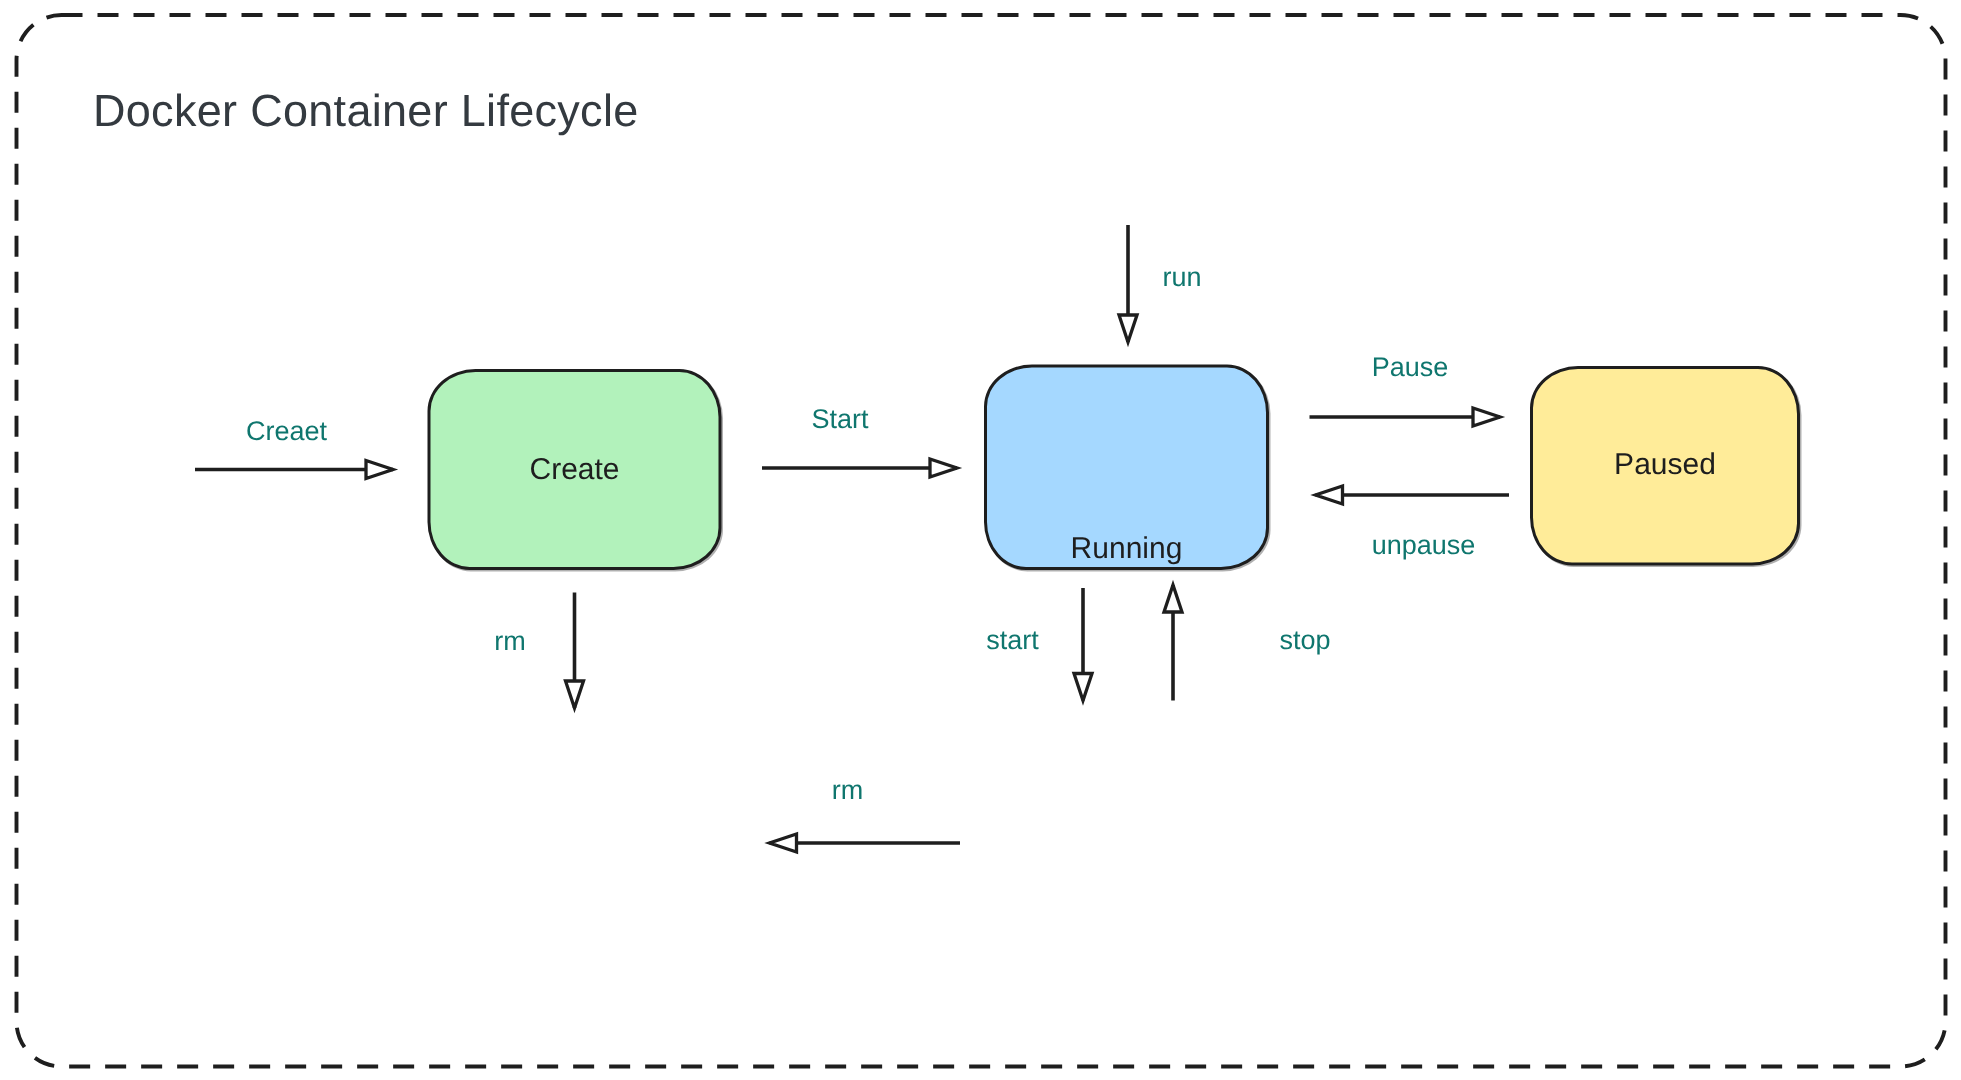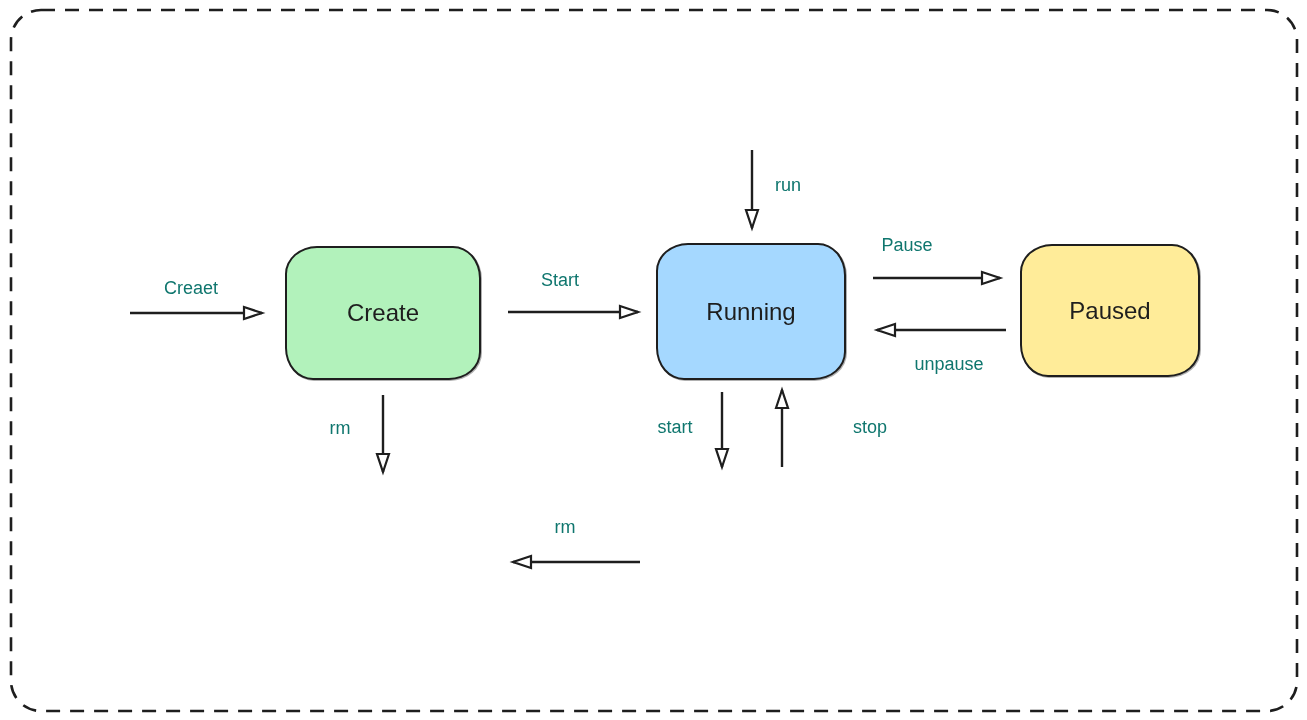--- a/index.html
+++ b/index.html
@@ -56,44 +56,44 @@
     position: absolute;
     box-sizing: border-box;
     border: 2.6px solid currentColor;
     border-radius: 32px 28px 32px 28px / 28px 32px 28px 32px;
     display: flex;
     align-items: center;
     justify-content: center;
     box-shadow: 1px 1px 0 rgba(30,30,30,0.35);
   }
   .node-label {
-    font-size: 24px;
+    font-size: 20px;
     color: #1e1e1e;
     white-space: nowrap;
   }
   .edge-label {
     position: absolute;
     transform: translate(-50%, -50%);
     font-size: 18px;
     color: #0f766e;
     white-space: nowrap;
     background: #ffffff;
     padding: 0 3px;
   }
   
   .node-create  { left: 285px;  top: 246px; width: 196px; height: 134px; }
-  .node-running { left: 656px;  top: 243px; width: 190px; height: 137px; }
+  .node-running { left: 656px;  top: 243px; width: 190px; height: 137px; align-items: flex-end; }
   .node-paused  { left: 1020px; top: 244px; width: 180px; height: 133px; }
   .node-delete  { left: 293px;  top: 496px; width: 196px; height: 137px; }
   .node-stopped { left: 661px;  top: 499px; width: 195px; height: 137px; }
   
   .lbl-creaet  { left: 191px; top: 288px; }
   .lbl-start-cap { left: 560px; top: 280px; }
   .lbl-run     { left: 788px; top: 185px; }
-  .lbl-pause   { left: 907px; top: 245px; }
+  .lbl-pause   { left: 940px; top: 245px; }
   .lbl-unpause { left: 949px; top: 364px; }
   .lbl-rm-v    { left: 340px; top: 428px; }
   .lbl-start   { left: 675px; top: 427px; }
   .lbl-stop    { left: 870px; top: 427px; }
   .lbl-rm-h    { left: 565px; top: 527px; }
 </style>
 </head>
 <body>
 
 <div class="canvas" data-bind-style="color:colors.ink" style="color: rgb(30, 30, 30);">
@@ -111,20 +111,21 @@
     <line class="edge" x1="508" y1="312" x2="638" y2="312" marker-end="url(#openArrow)"></line>
     <line class="edge" x1="752" y1="150" x2="752" y2="228" marker-end="url(#openArrow)"></line>
     <line class="edge" x1="873" y1="278" x2="1000" y2="278" marker-end="url(#openArrow)"></line>
     <line class="edge" x1="1006" y1="330" x2="877" y2="330" marker-end="url(#openArrow)"></line>
     <line class="edge" x1="383" y1="395" x2="383" y2="472" marker-end="url(#openArrow)"></line>
     <line class="edge" x1="722" y1="392" x2="722" y2="467" marker-end="url(#openArrow)"></line>
     <line class="edge" x1="782" y1="467" x2="782" y2="390" marker-end="url(#openArrow)"></line>
     <line class="edge" x1="640" y1="562" x2="513" y2="562" marker-end="url(#openArrow)"></line>
   </svg>
 
+  <h1 class="title" data-bind="title" data-bind-style="color:colors.title_text" style="color: rgb(52, 58, 64);">Docker Container Lifecycle</h1>
 
   <div class="node node-create" data-bind-style="background-color:nodes.0.fill" style="background-color: rgb(178, 242, 187);">
     <span class="node-label" data-bind="nodes.0.label">Create</span>
   </div>
 
   <div class="node node-running" data-bind-style="background-color:nodes.1.fill" style="background-color: rgb(165, 216, 255);">
     <span class="node-label" data-bind="nodes.1.label">Running</span>
   </div>
 
   <div class="node node-paused" data-bind-style="background-color:nodes.2.fill" style="background-color: rgb(255, 236, 153);">

